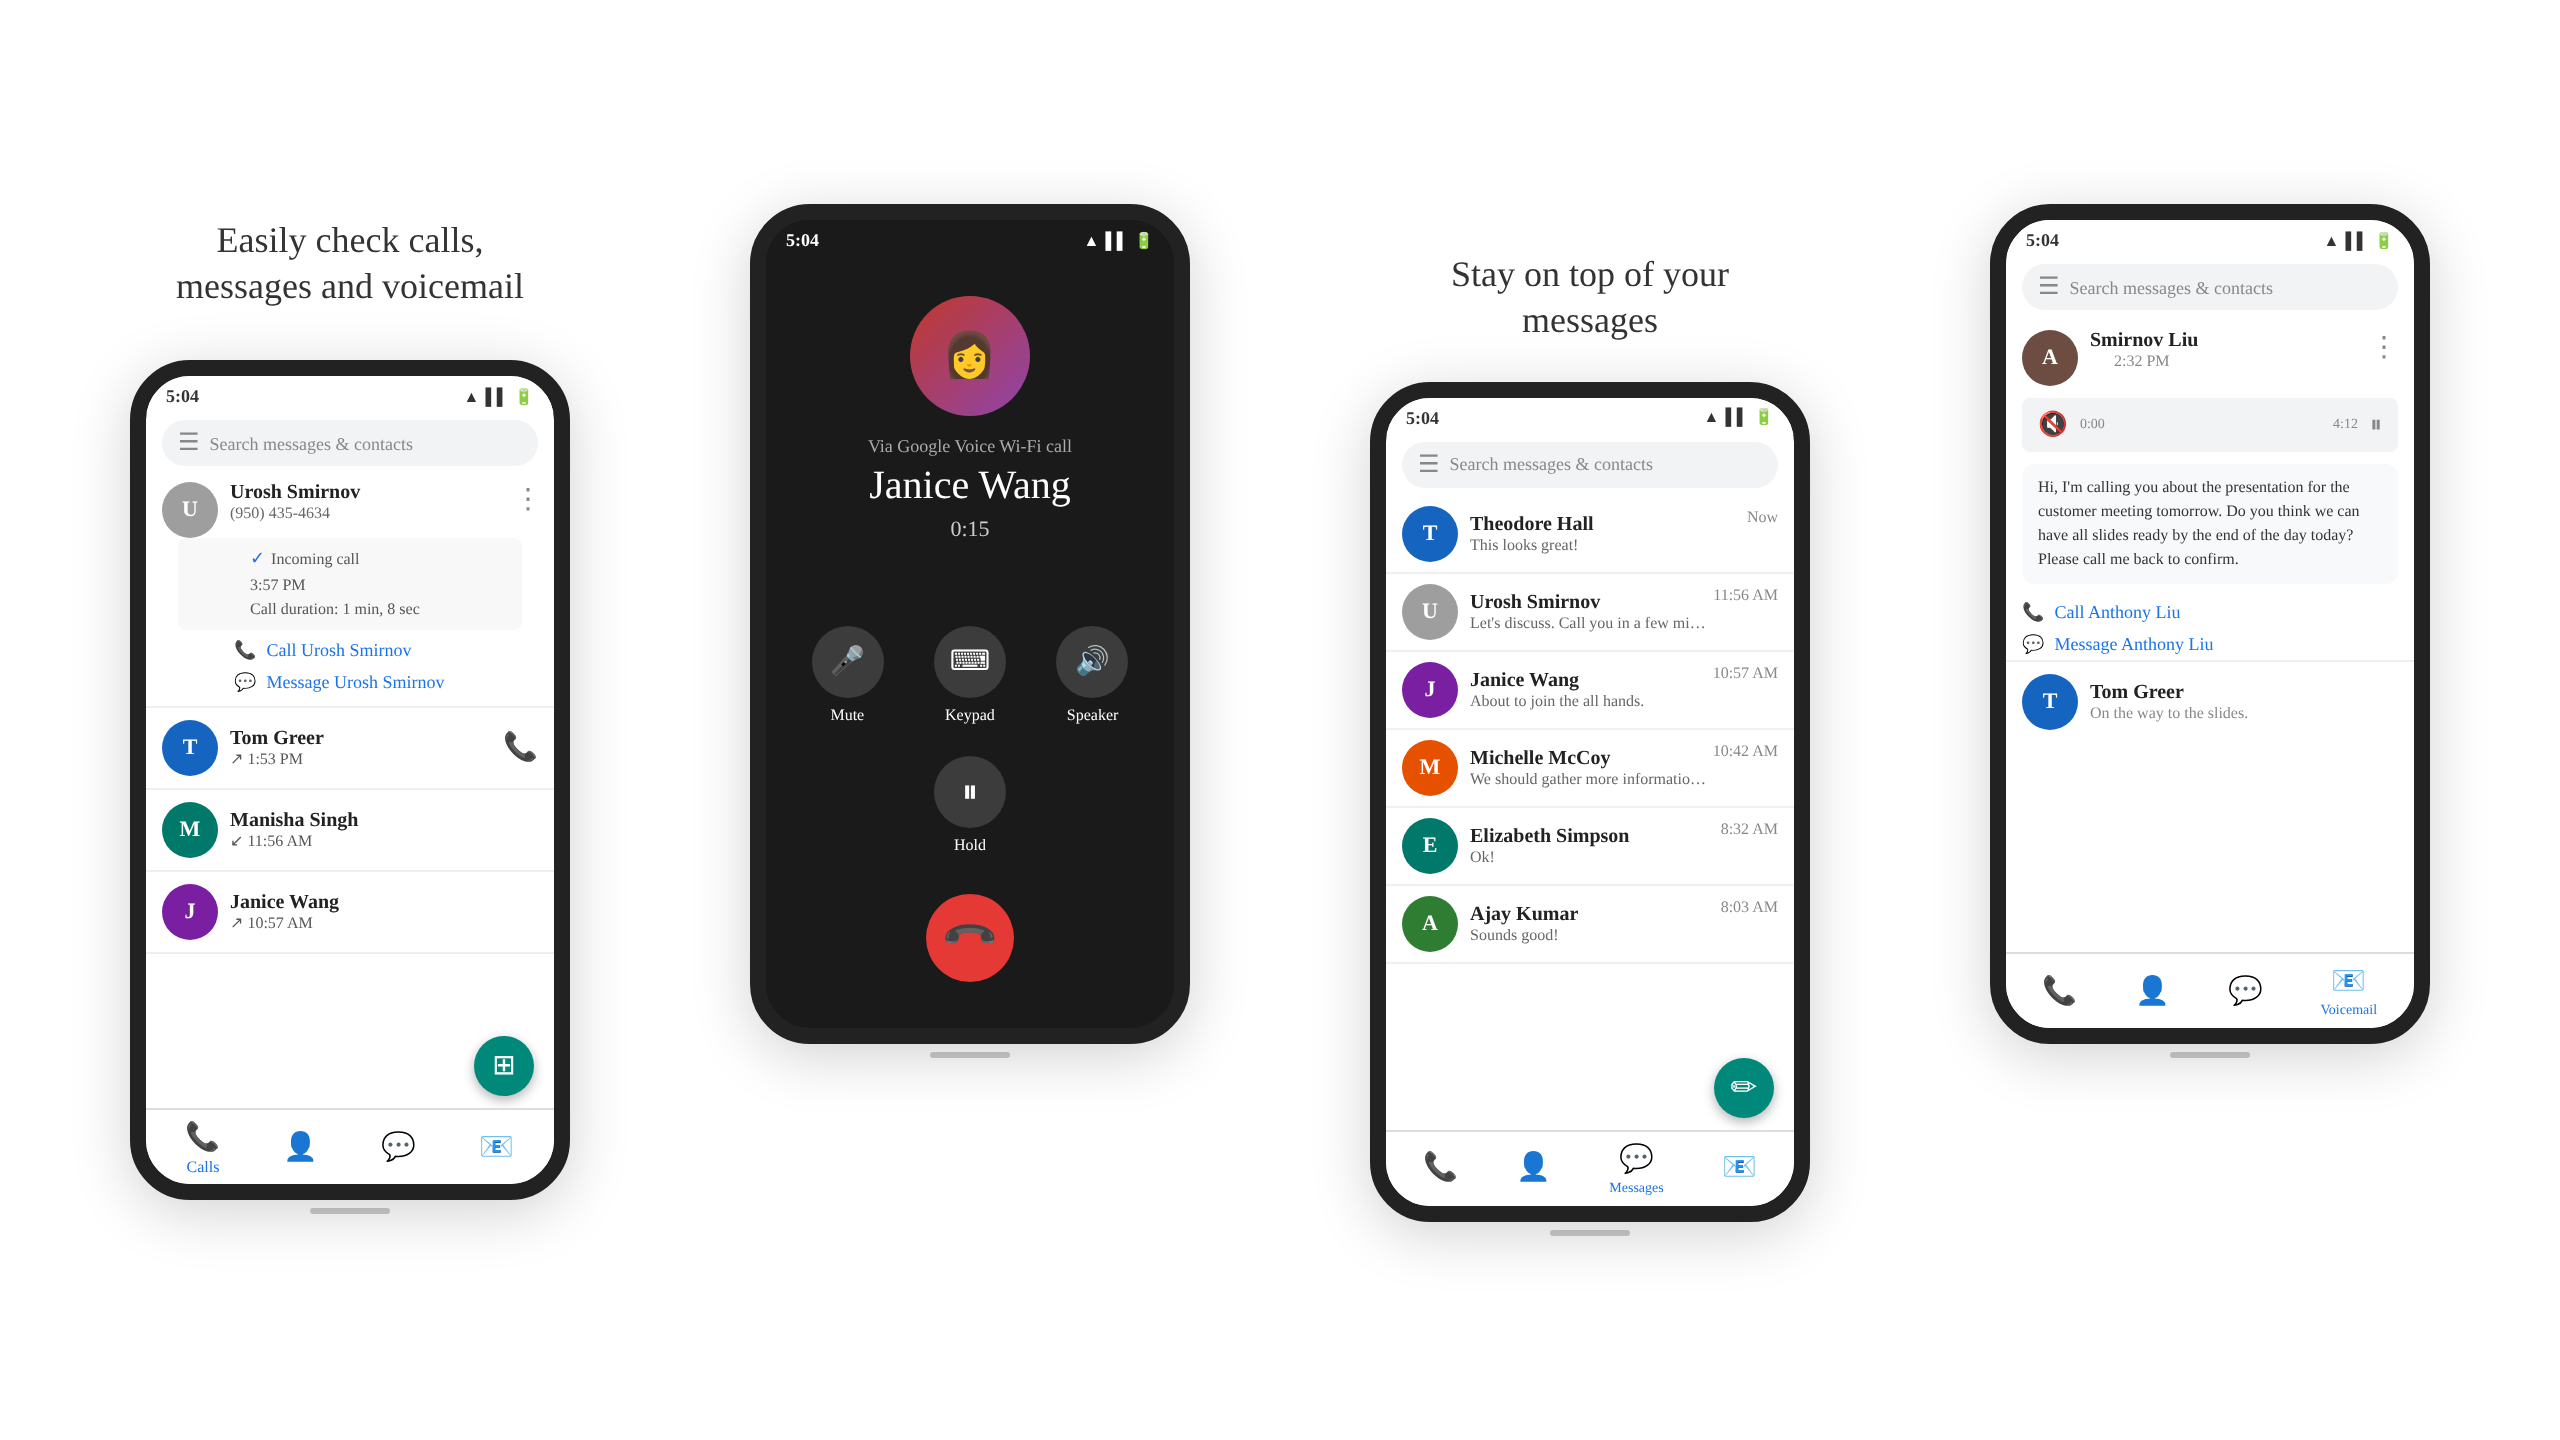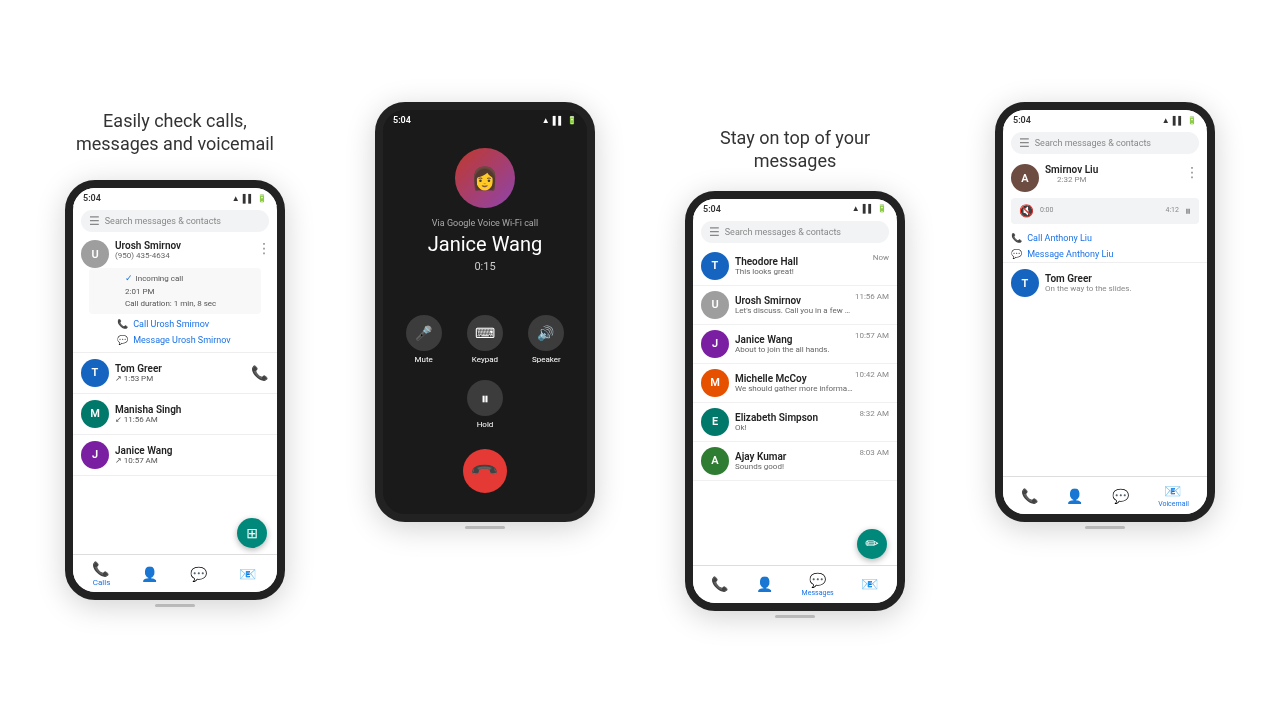--- a/index.html
+++ b/index.html
@@ -23,20 +23,21 @@
       background: #fff;
     }
     .panels {
       display: flex;
       flex-direction: row;
       align-items: flex-start;
       justify-content: center;
       gap: 0px;
       width: 100%;
       padding: 0 20px;
+      font-family: Liberation Serif, serif;
     }
     .panel {
       display: flex;
       flex-direction: column;
       align-items: center;
       width: 310px;
     }
     .panel-title {
       font-size: 18px;
       color: #333;
@@ -436,21 +437,21 @@
               <div class="contact-name">Urosh Smirnov</div>
               <div class="contact-sub">(950) 435-4634</div>
             </div>
             <span class="three-dot">⋮</span>
           </div>
           <div class="call-detail">
             <div style="display:flex;align-items:center;gap:3px">
               <span style="color:#1a73e8;font-size:9px">✓</span>
               <span>Incoming call</span>
             </div>
-            <div>2:01 PM</div>
+            <div>3:57 PM</div>
             <div>Call duration: 1 min, 8 sec</div>
           </div>
           <div class="call-action">
             <span>📞</span>
             <span>Call Urosh Smirnov</span>
           </div>
           <div class="call-action">
             <span>💬</span>
             <span>Message Urosh Smirnov</span>
           </div>
@@ -684,20 +685,21 @@
               <span>0:00</span>
               <span>4:12</span>
             </div>
             <div class="p4-audio-progress">
               <div class="p4-audio-fill"></div>
             </div>
           </div>
           <span style="font-size:12px;color:#888">⏸</span>
         </div>
 
+        <div class="p4-transcript">Hi, I'm calling you about the presentation for the customer meeting tomorrow. Do you think we can have all slides ready by the end of the day today? Please call me back to confirm.</div>
 
         <div class="p4-action">
           <span>📞</span>
           <span>Call Anthony Liu</span>
         </div>
         <div class="p4-action">
           <span>💬</span>
           <span>Message Anthony Liu</span>
         </div>
 

